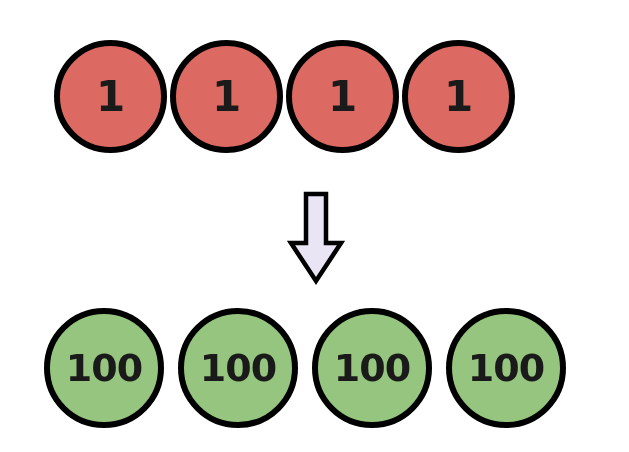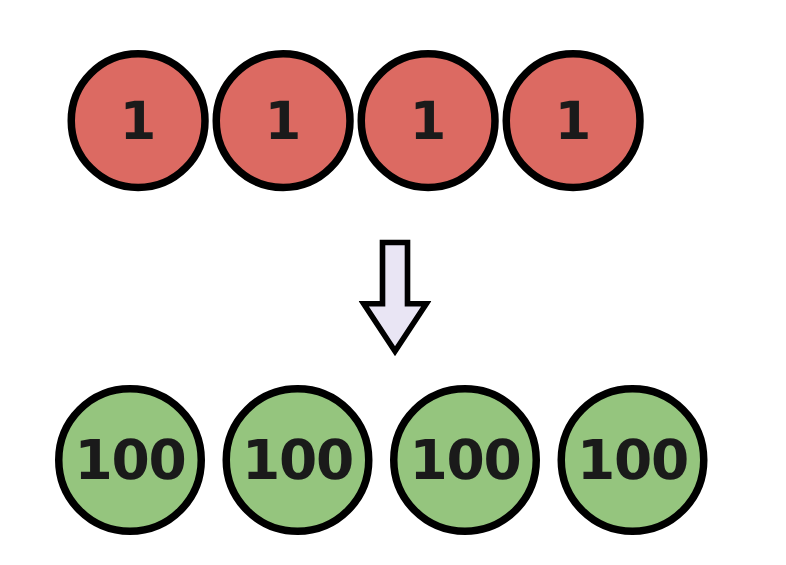--- a/index.html
+++ b/index.html
@@ -43,21 +43,21 @@
   .circle-top {
     width: 113px;
     height: 113px;
     background: var(--red, #dc6a62);
     font-size: 42px;
   }
   .circle-bottom {
     width: 120px;
     height: 120px;
     background: var(--green, #95c57e);
-    font-size: 44px;
+    font-size: 38px;
     letter-spacing: -1px;
   }
   .arrow-wrap {
     position: absolute;
     left: 287px;
     top: 190px;
     width: 58px;
     height: 96px;
   }
   .arrow-wrap svg {

